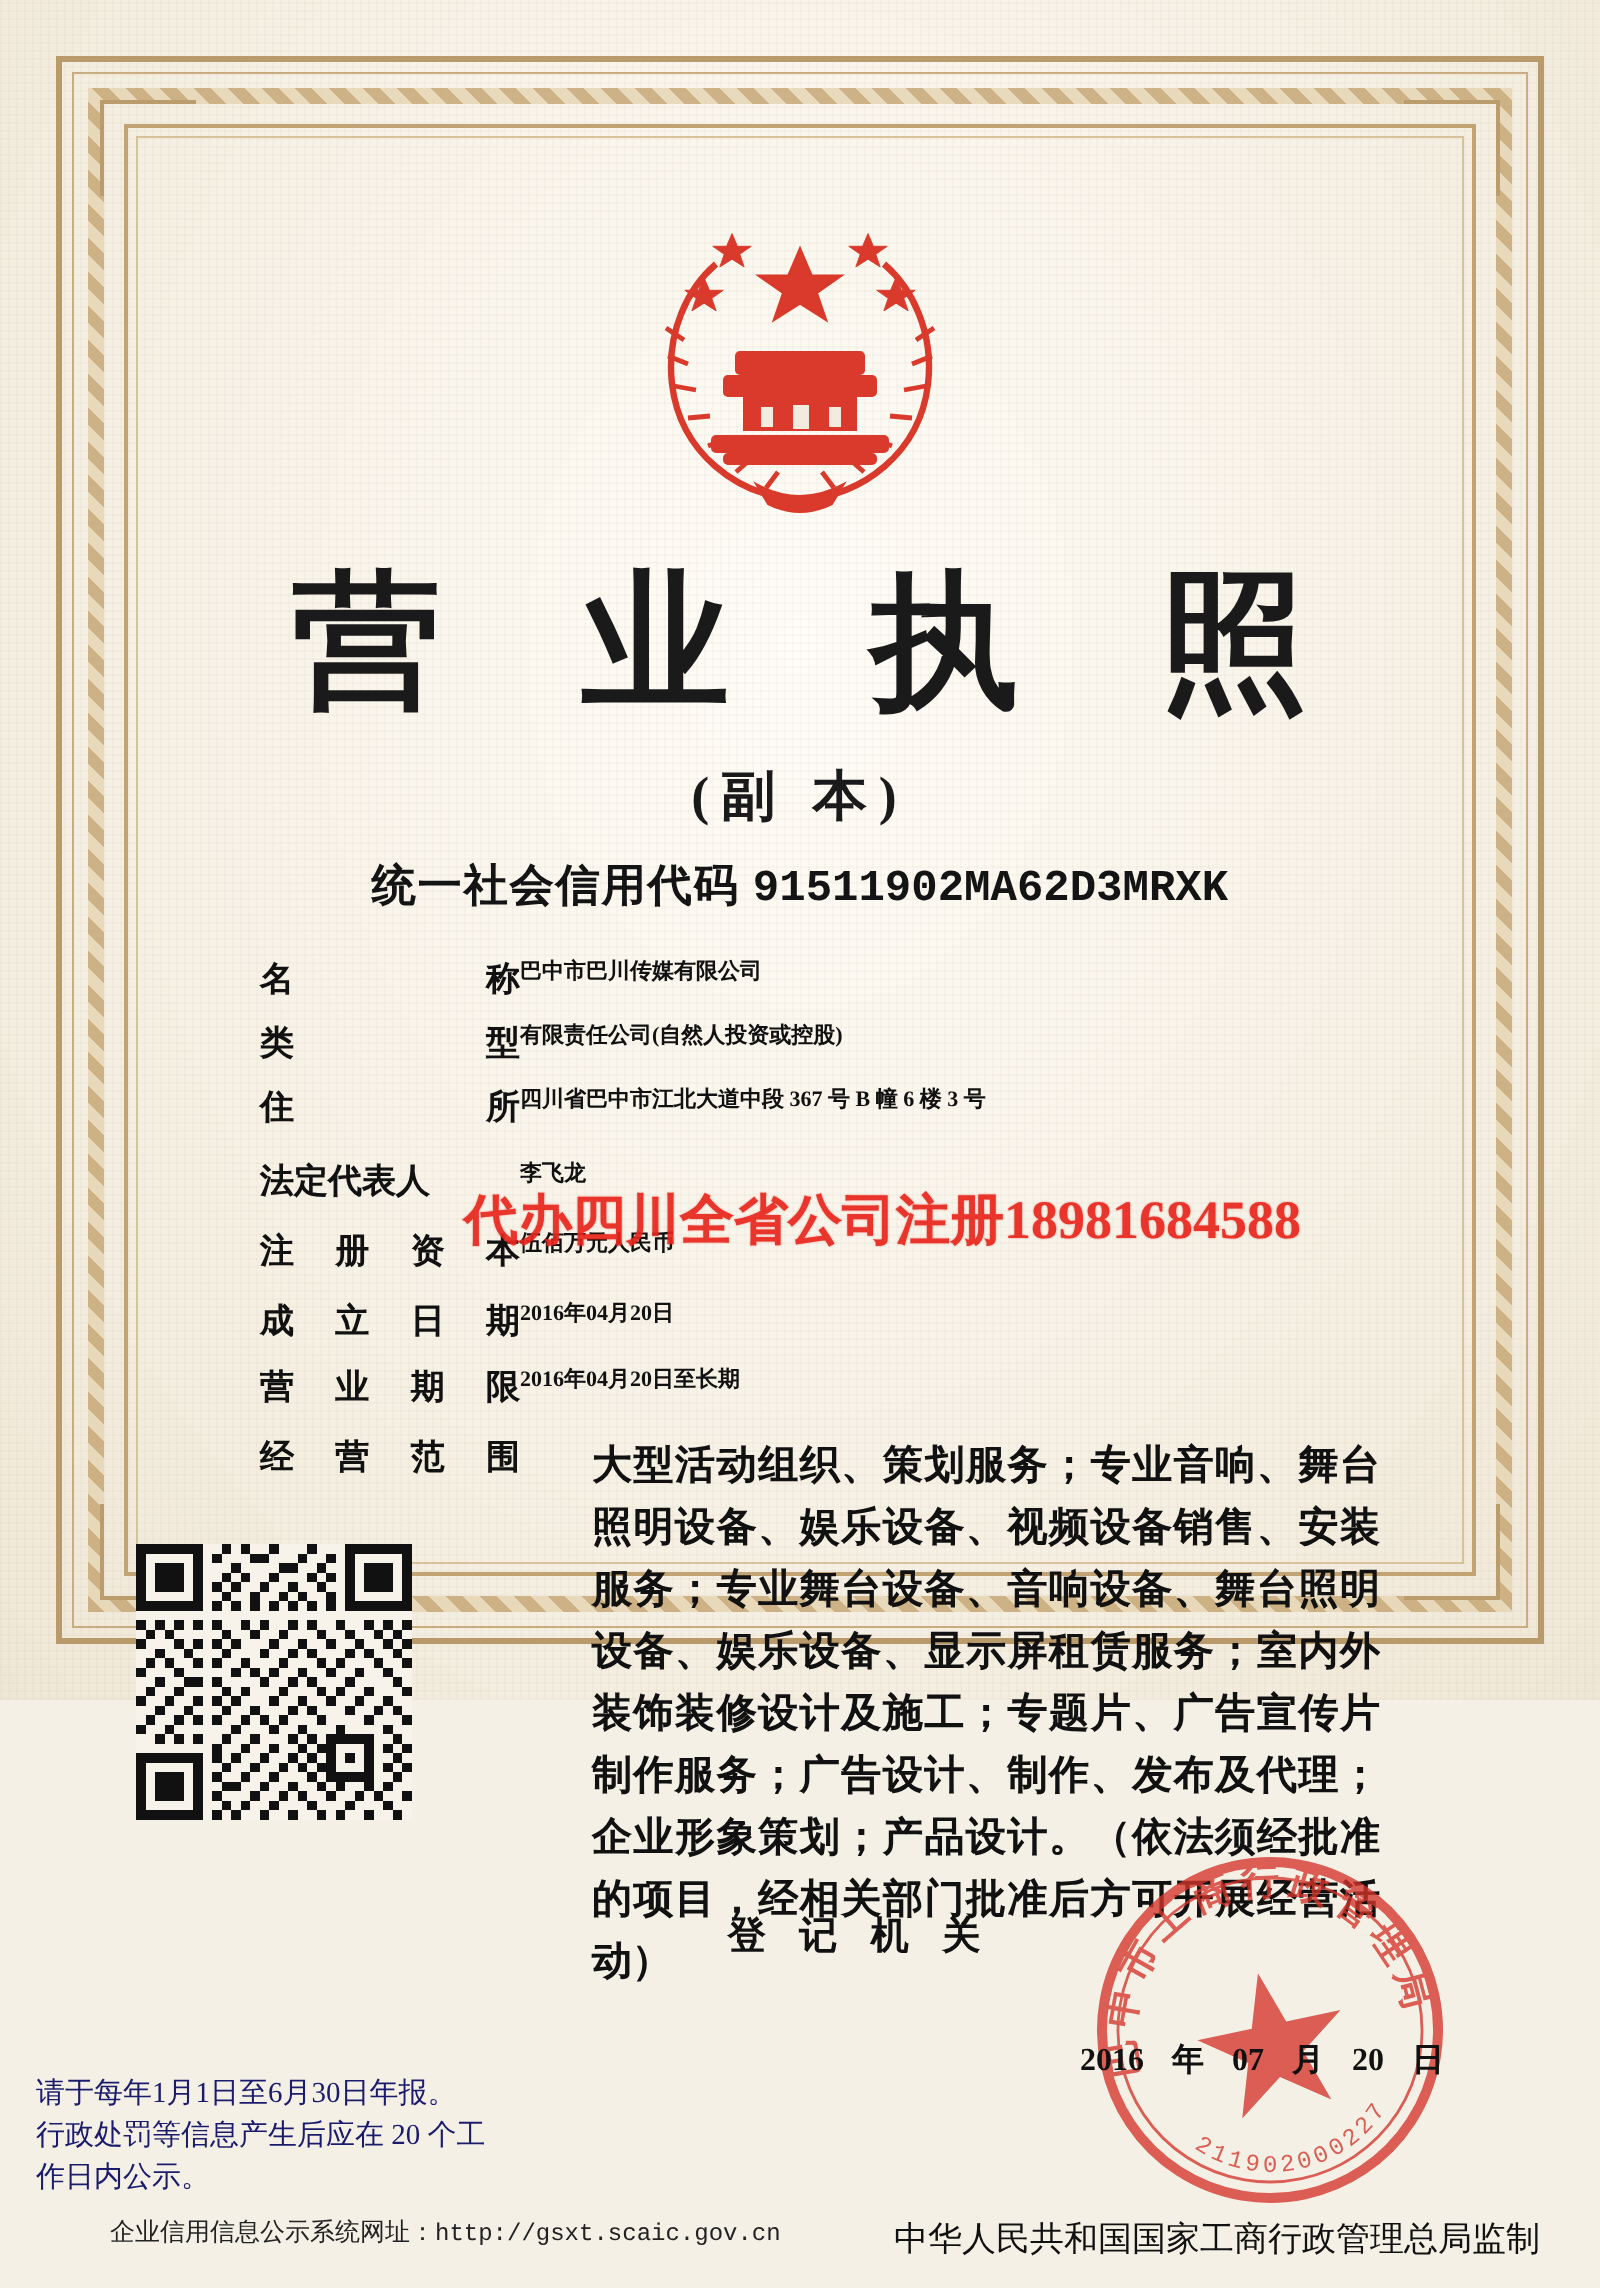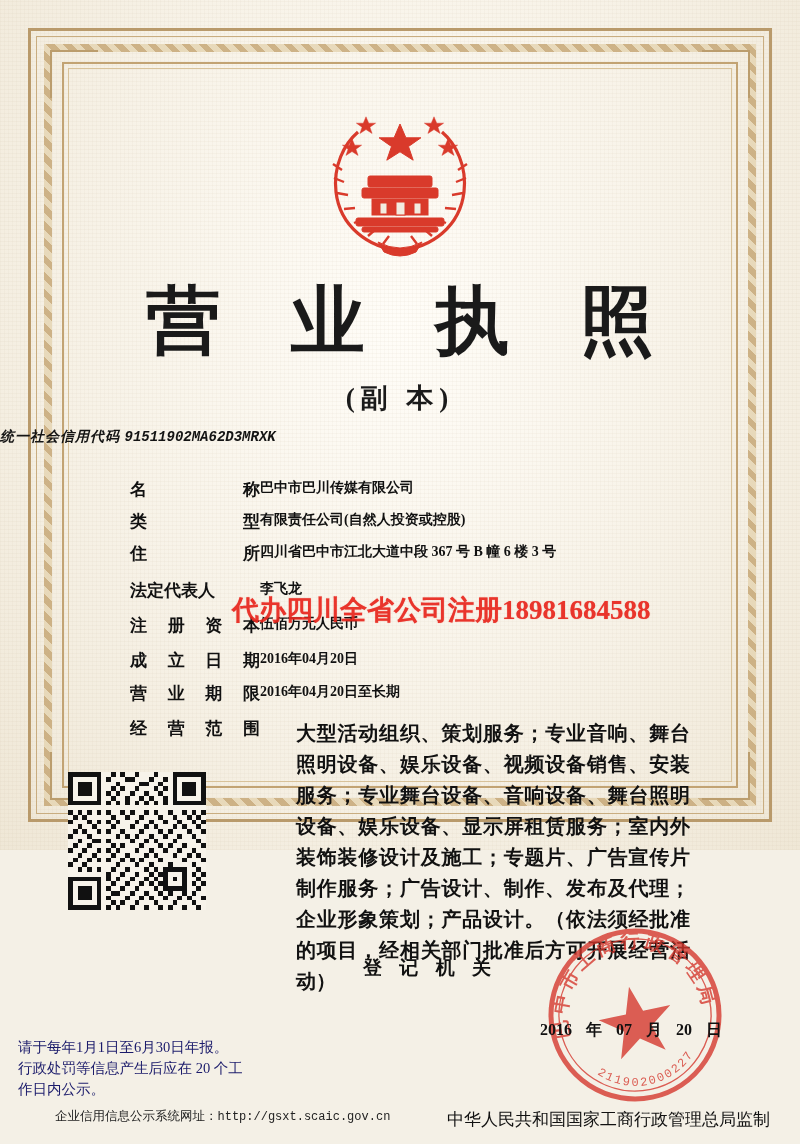--- a/index.html
+++ b/index.html
@@ -66,41 +66,41 @@
     font-family:"Liberation Serif", serif;
     font-weight:bold;font-size:74px;letter-spacing:26px;
     color:#1a1a1a;text-indent:26px;
   }
   #subtitle{
     position:absolute;left:0;right:0;top:380px;text-align:center;
     font-family:"Liberation Serif", serif;
     font-size:27px;color:#1a1a1a;letter-spacing:6px;font-weight:bold;
   }
   #credit-code{
-    position:absolute;left:0;right:0;top:428px;
-    font-family:"Liberation Serif", serif;
-    font-size:14px;color:#141414;font-weight:bold;letter-spacing:1px;font-style:italic;
+    position:absolute;left:0;right:0;top:428px;text-align:center;
+    font-family:"Liberation Serif", serif;
+    font-size:22px;color:#141414;font-weight:bold;letter-spacing:1px;
   }
   #credit-code .num{font-family:"Liberation Mono", monospace;letter-spacing:0;}
 
   
   #fields{
     position:absolute;left:130px;top:478px;width:560px;
   }
   .row{display:flex;align-items:flex-start;margin-bottom:9px;}
   .lbl{
     width:130px;flex:0 0 130px;
     font-family:"Liberation Serif", serif;
     font-weight:bold;font-size:17px;color:#111;
     display:flex;justify-content:space-between;
   }
   .lbl.spread span{display:inline-block;}
   .val{
     font-family:"Liberation Serif", serif;
-    font-size:14px;font-weight:bold;color:#111;line-height:1.35;
+    font-size:11px;font-weight:bold;color:#111;line-height:1.35;
     padding-top:1px;
   }
   .val.small{font-size:20px;line-height:1.55;text-align:justify;margin-left:36px;}
   .row.scope{margin-top:2px;}
   .row.scope .val{width:430px;}
 
   
   #watermark{
     position:absolute;left:232px;top:592px;
     font-family:"Liberation Serif", serif;
@@ -108,21 +108,21 @@
     letter-spacing:0px;white-space:nowrap;opacity:.92;
     text-shadow:0 0 1px rgba(232,37,28,.6);
   }
   
   #qr{
     position:absolute;left:68px;top:772px;width:138px;height:138px;
   }
   
   #reg-auth{
     position:absolute;left:0;right:0;top:955px;text-align:center;
-    font-family:Liberation Sans, sans-serif;
+    font-family:Liberation Serif, serif;
     font-weight:bold;font-size:19px;letter-spacing:6px;color:#111;
     padding-left:60px;
   }
   
   #date-line{
     position:absolute;right:78px;top:1020px;
     font-family:"Liberation Serif", serif;
     font-size:16px;font-weight:bold;color:#111;
     display:flex;gap:14px;align-items:baseline;
   }

